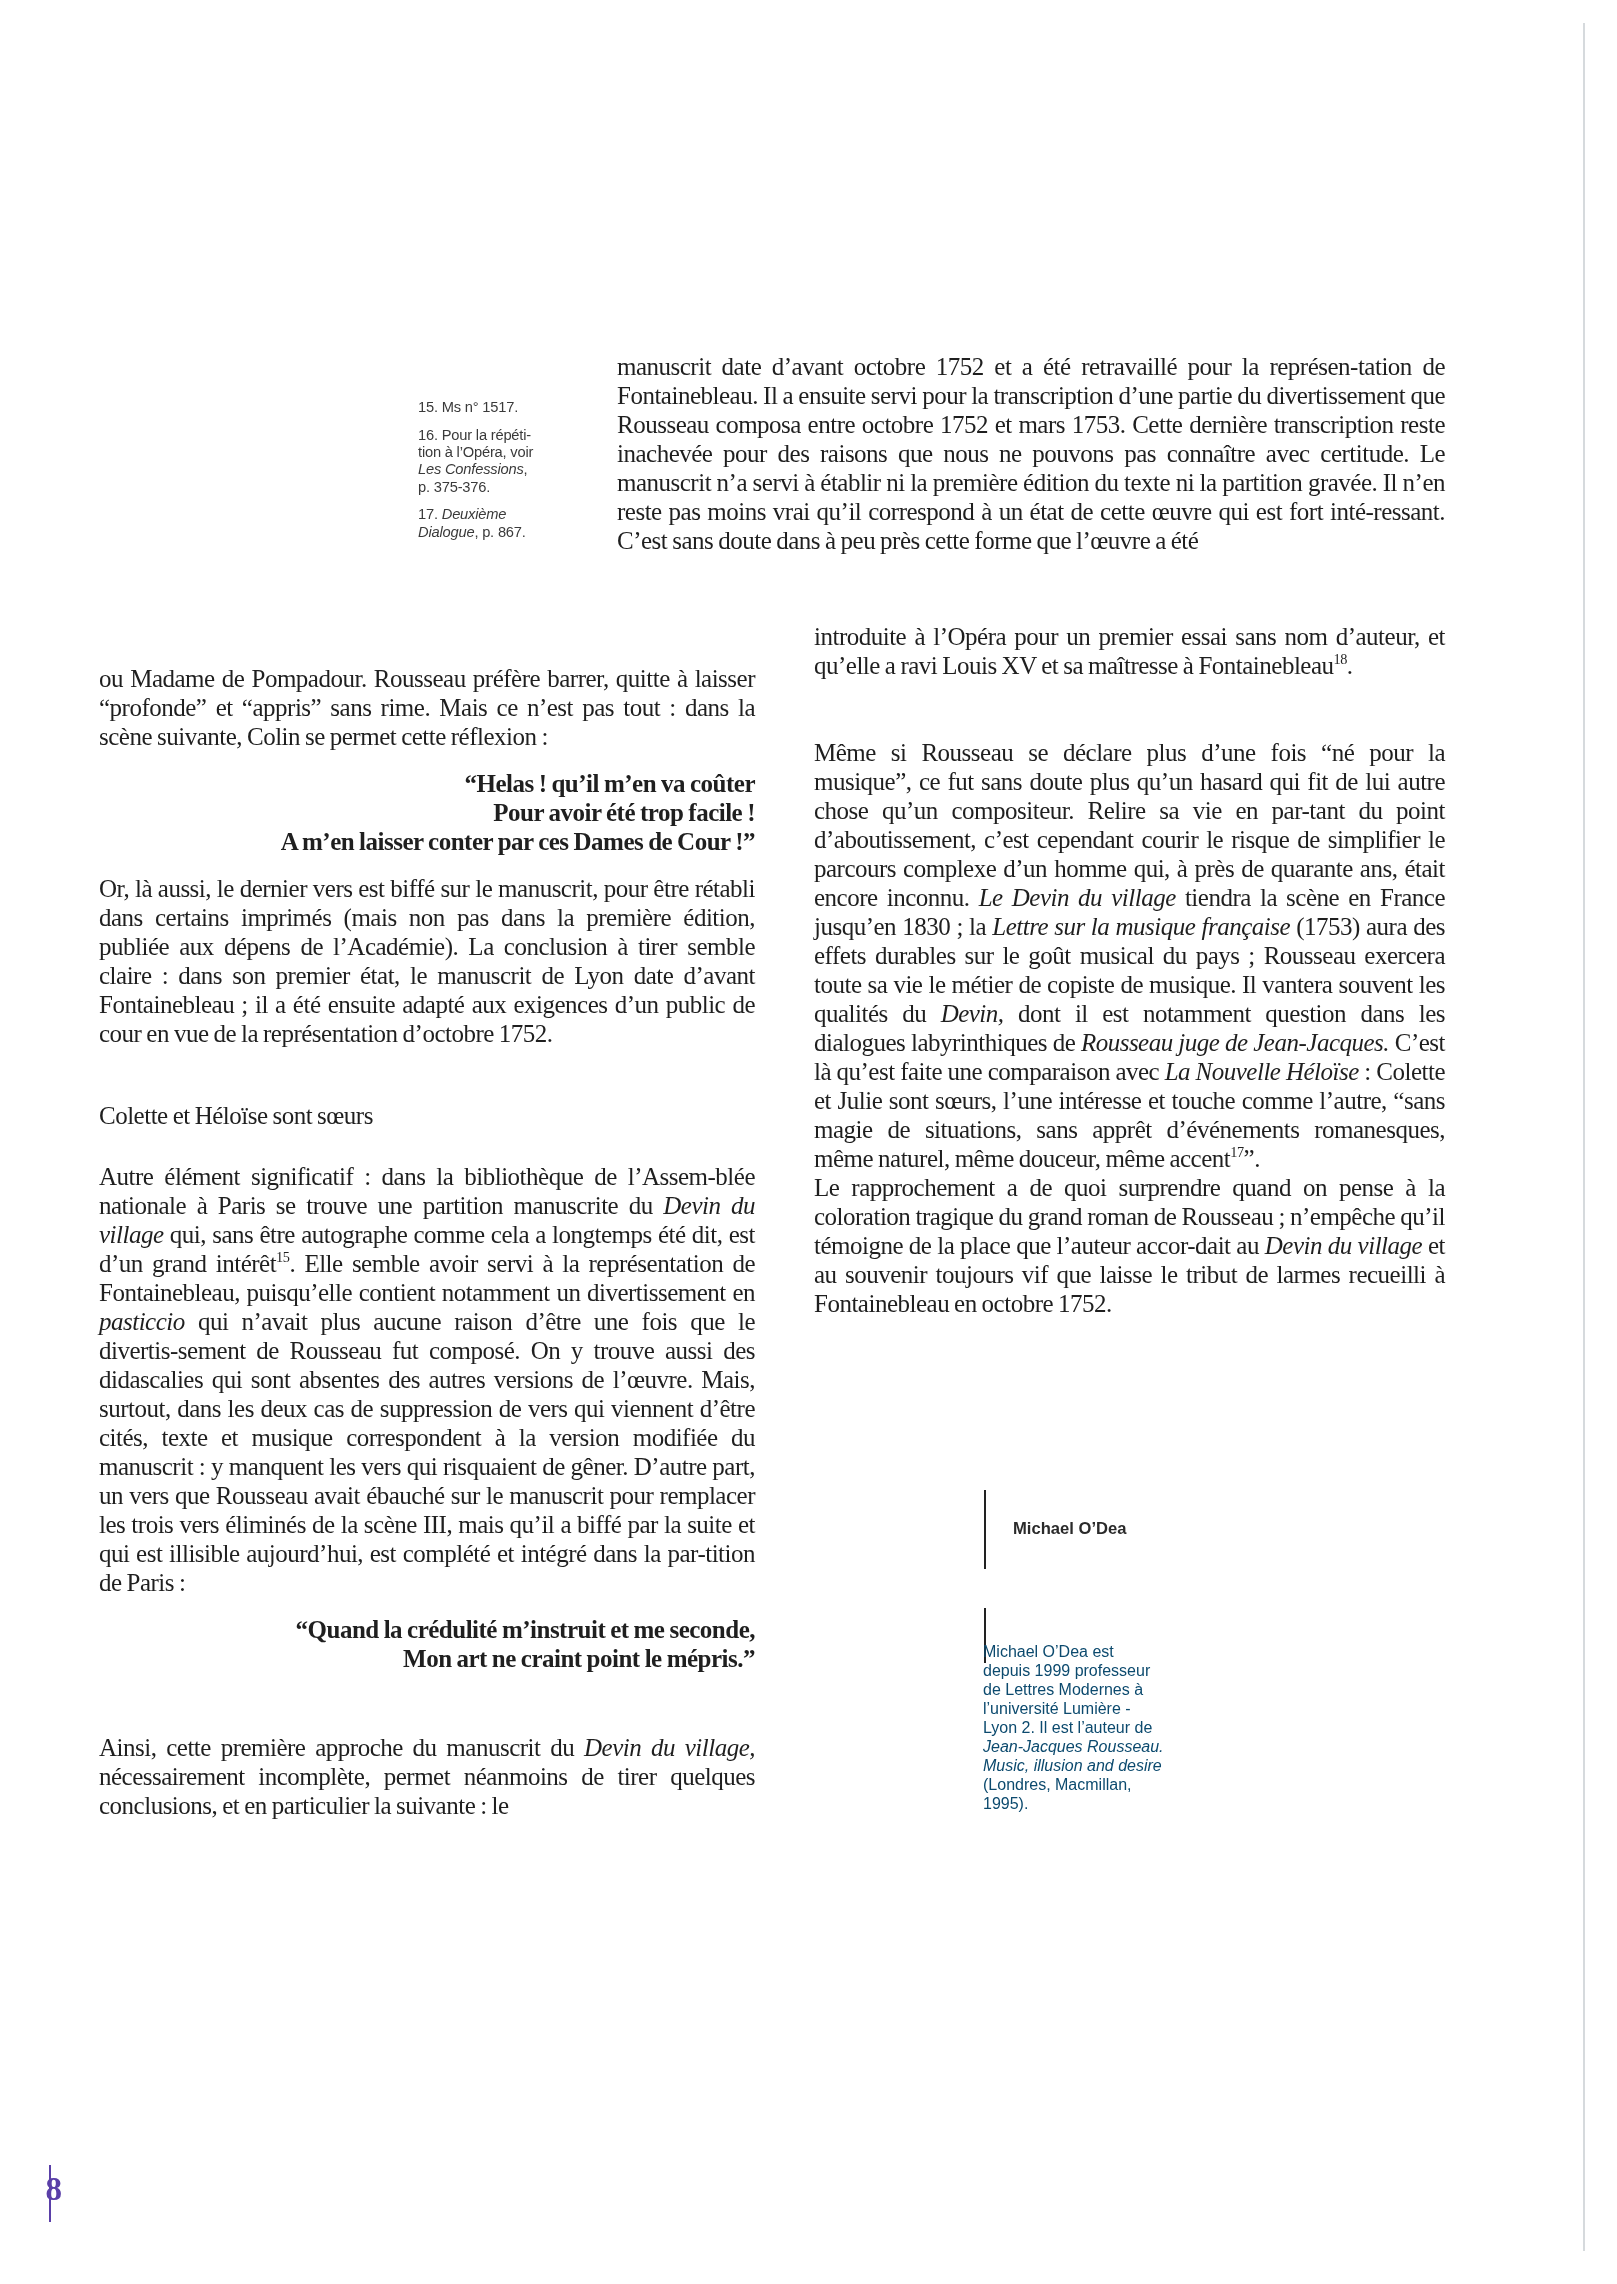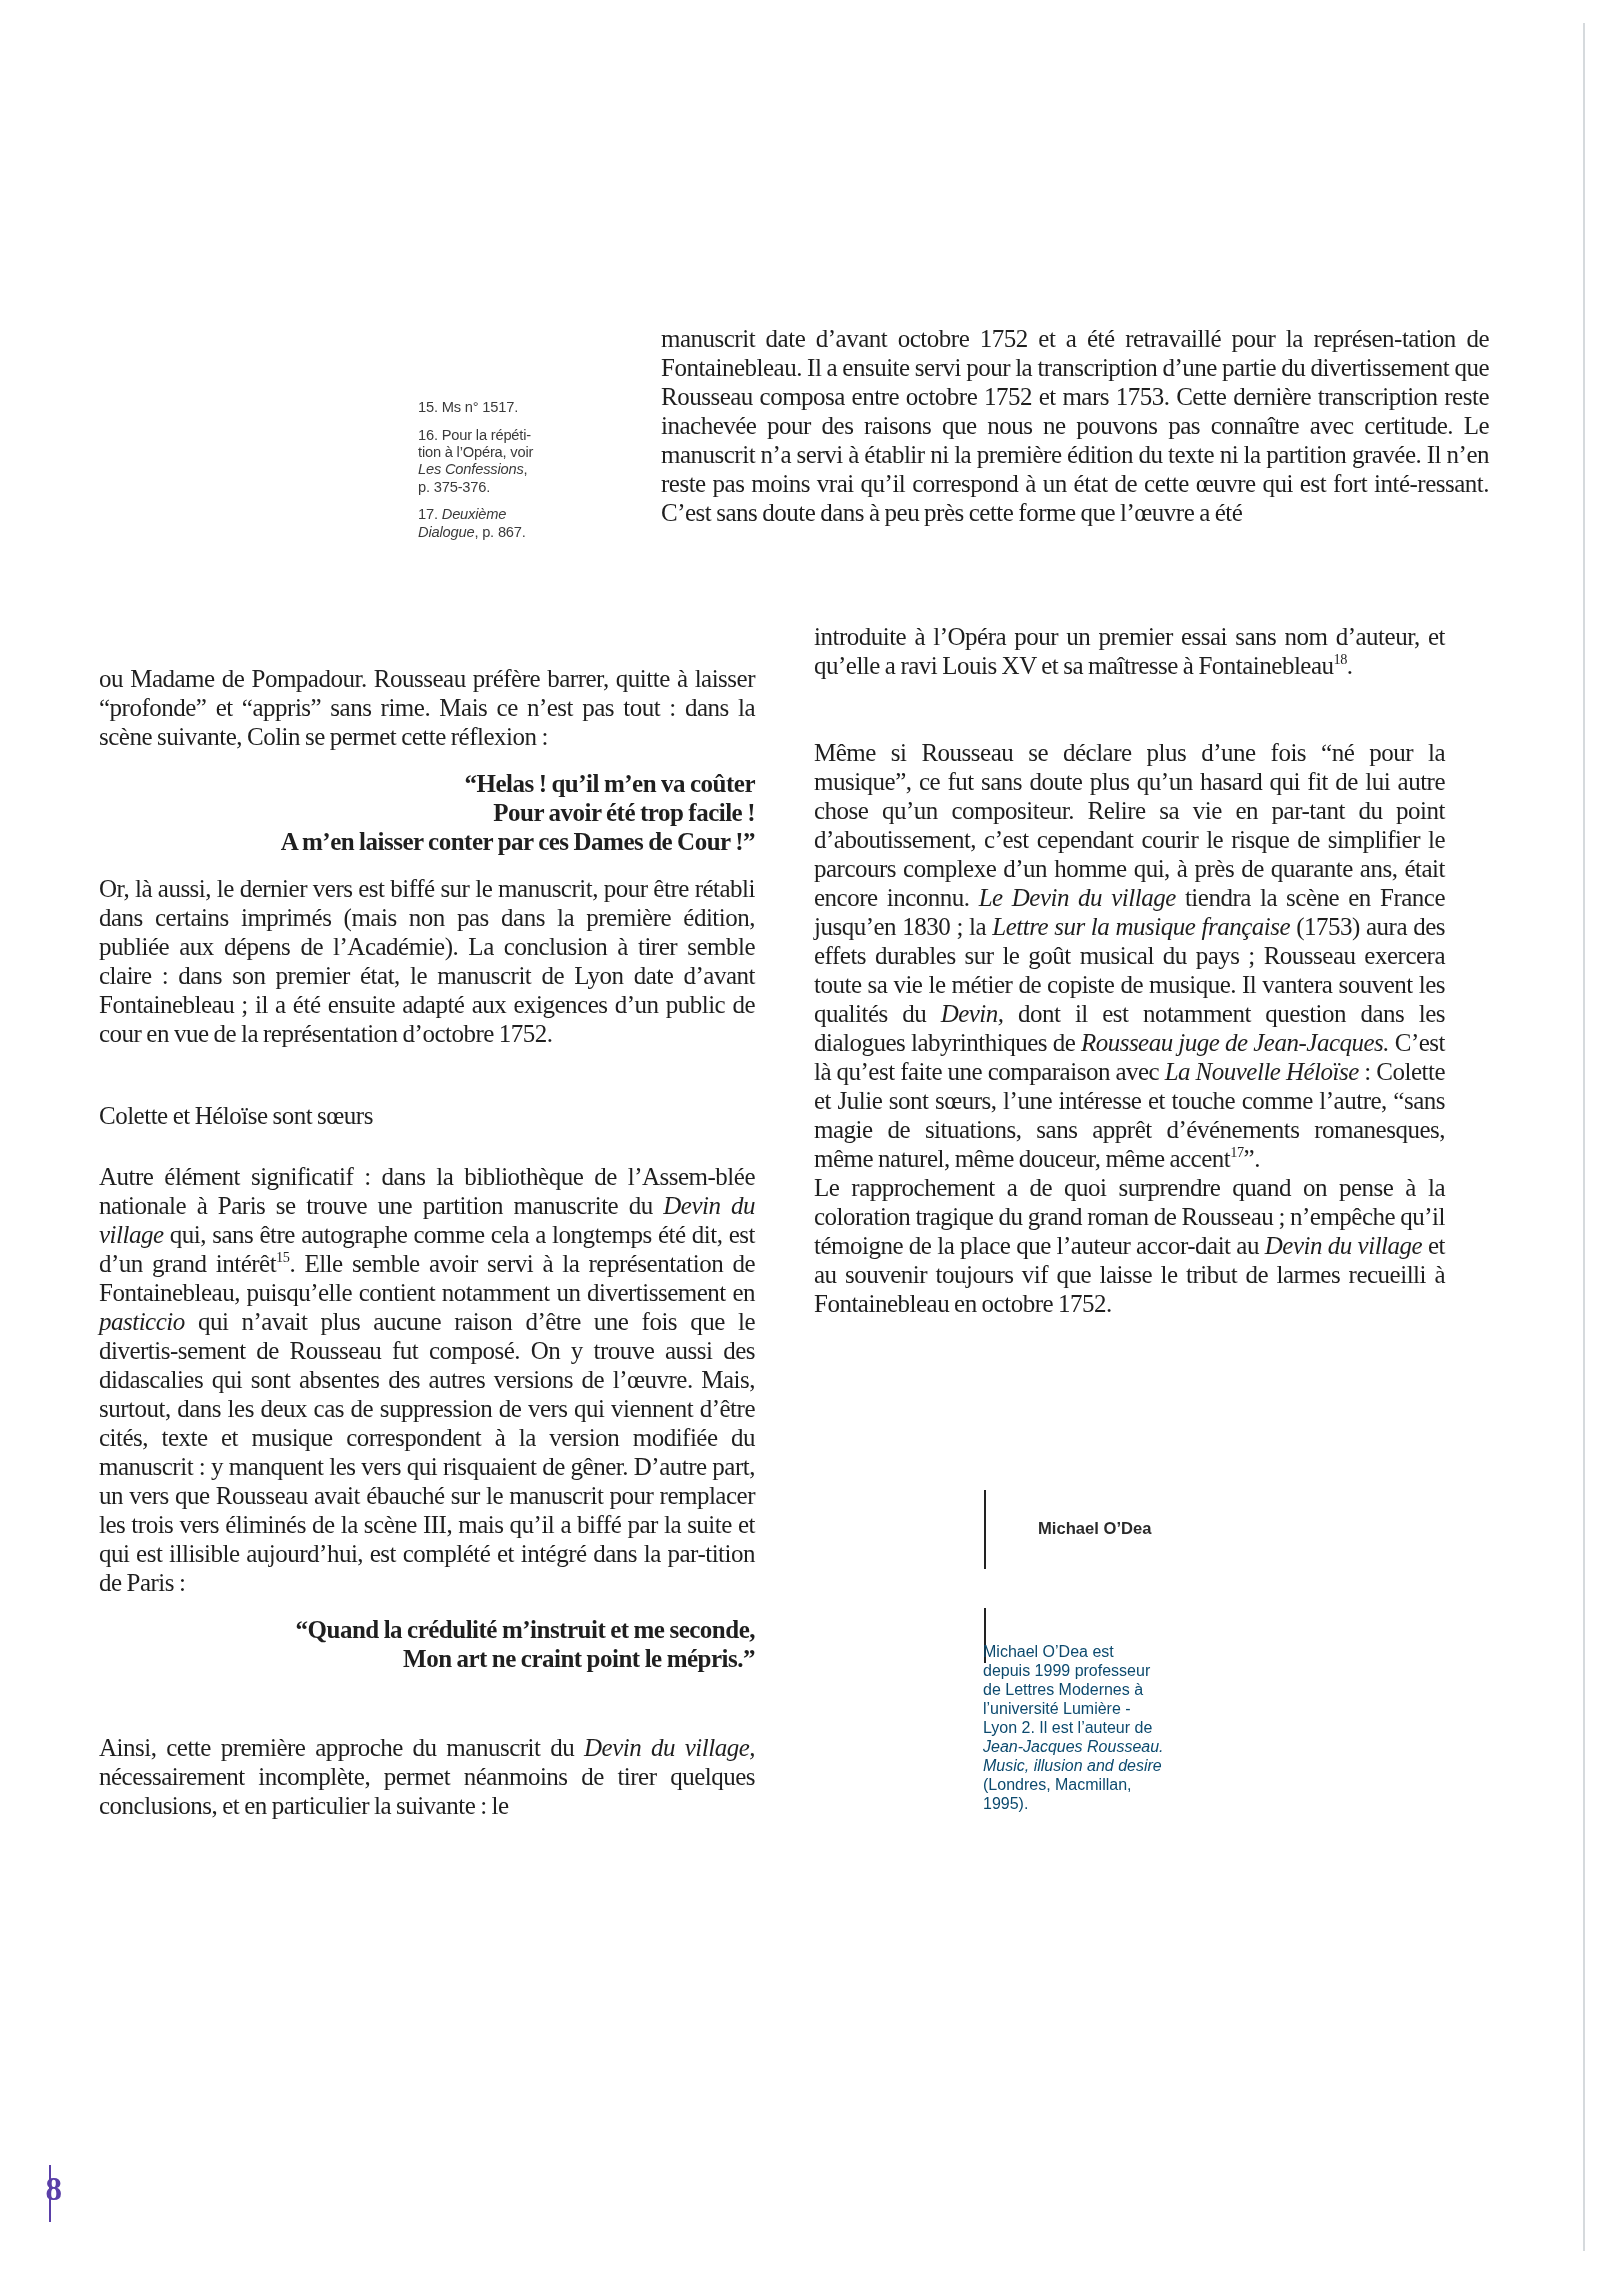--- a/index.html
+++ b/index.html
@@ -45,21 +45,21 @@
     <span>tion à l’Opéra, voir</span><br>
     <span class="it">Les Confessions</span><span>,</span><br>
     <span>p. 375-376.</span>
   </p>
   <p>
     <span>17.</span> <span class="it">Deuxième</span><br>
     <span class="it">Dialogue</span><span>, p. 867.</span>
   </p>
 </div>
 
-<div class="abs body-text" style="left:617px; top:324px; width:828px;margin-left:44px;">
+<div class="abs body-text" style="left:617px; top:352px; width:828px;">
   <p>manuscrit date d’avant octobre 1752 et a été retravaillé pour la représen-tation de Fontainebleau. Il a ensuite servi pour la transcription d’une partie du divertissement que Rousseau composa entre octobre 1752 et mars 1753. Cette dernière transcription reste inachevée pour des raisons que nous ne pouvons pas connaître avec certitude. Le manuscrit n’a servi à établir ni la première édition du texte ni la partition gravée. Il n’en reste pas moins vrai qu’il correspond à un état de cette œuvre qui est fort inté-ressant. C’est sans doute dans à peu près cette forme que l’œuvre a été</p>
 </div>
 
 <div class="abs body-text" style="left:814px; top:622px; width:631px;">
   <p><span>introduite à l’Opéra pour un premier essai sans nom d’auteur, et qu’elle a ravi Louis XV et sa maîtresse à Fontainebleau</span><sup>18</sup><span>.</span></p>
 </div>
 
 <div class="abs body-text" style="left:99px; top:664px; width:656px;">
   <p>ou Madame de Pompadour. Rousseau préfère barrer, quitte à laisser “profonde” et “appris” sans rime. Mais ce n’est pas tout : dans la scène suivante, Colin se permet cette réflexion :</p>
   <div class="gap"></div>
@@ -79,21 +79,21 @@
   <div style="height:42px"></div>
   <p><span>Ainsi, cette première approche du manuscrit du </span><i>Devin du village,</i><span> nécessairement incomplète, permet néanmoins de tirer quelques conclusions, et en particulier la suivante : le</span></p>
 </div>
 
 <div class="abs body-text" style="left:814px; top:738px; width:631px;">
   <p><span>Même si Rousseau se déclare plus d’une fois “né pour la musique”, ce fut sans doute plus qu’un hasard qui fit de lui autre chose qu’un compositeur. Relire sa vie en par-tant du point d’aboutissement, c’est cependant courir le risque de simplifier le parcours complexe d’un homme qui, à près de quarante ans, était encore inconnu. </span><i>Le Devin du village</i><span> tiendra la scène en France jusqu’en 1830 ; la </span><i>Lettre sur la musique française</i><span> (1753) aura des effets durables sur le goût musical du pays ; Rousseau exercera toute sa vie le métier de copiste de musique. Il vantera souvent les qualités du </span><i>Devin,</i><span> dont il est notamment question dans les dialogues labyrinthiques de </span><i>Rousseau juge de Jean-Jacques.</i><span> C’est là qu’est faite une comparaison avec </span><i>La Nouvelle Héloïse</i><span> : Colette et Julie sont sœurs, l’une intéresse et touche comme l’autre, “sans magie de situations, sans apprêt d’événements romanesques, même naturel, même douceur, même accent</span><sup>17</sup><span>”.</span></p>
   <p><span>Le rapprochement a de quoi surprendre quand on pense à la coloration tragique du grand roman de Rousseau ; n’empêche qu’il témoigne de la place que l’auteur accor-dait au </span><i>Devin du village</i><span> et au souvenir toujours vif que laisse le tribut de larmes recueilli à Fontainebleau en octobre 1752.</span></p>
 </div>
 
 <div class="vline" style="left:984px; top:1490px; height:79px;"></div>
-<div class="abs sans sig" style="left:1038px; top:1519px;">Michael O’Dea</div>
+<div class="abs sans sig" style="left:1013px; top:1519px;">Michael O’Dea</div>
 
 <div class="vline" style="left:984px; top:1608px; height:55px;"></div>
 <div class="abs sans bio" style="left:983px; top:1642px; width:181px;">
   <span>Michael O’Dea est depuis 1999 professeur de Lettres Modernes à l’université Lumière - Lyon 2. Il est l’auteur de </span><i>Jean-Jacques Rousseau. Music, illusion and desire</i><span> (Londres, Macmillan, 1995).</span>
 </div>
 
 <div class="page-num">
   <div style="position:absolute; left:1.5px; top:0; width:2.3px; height:57px; background:#5a3fa8;"></div>
   <div style="position:absolute; left:-1.5px; top:7.5px; font-family:'Liberation Serif', serif; font-weight:bold; font-size:33px; line-height:33px; color:#5a3fa8;">8</div>
 </div>

